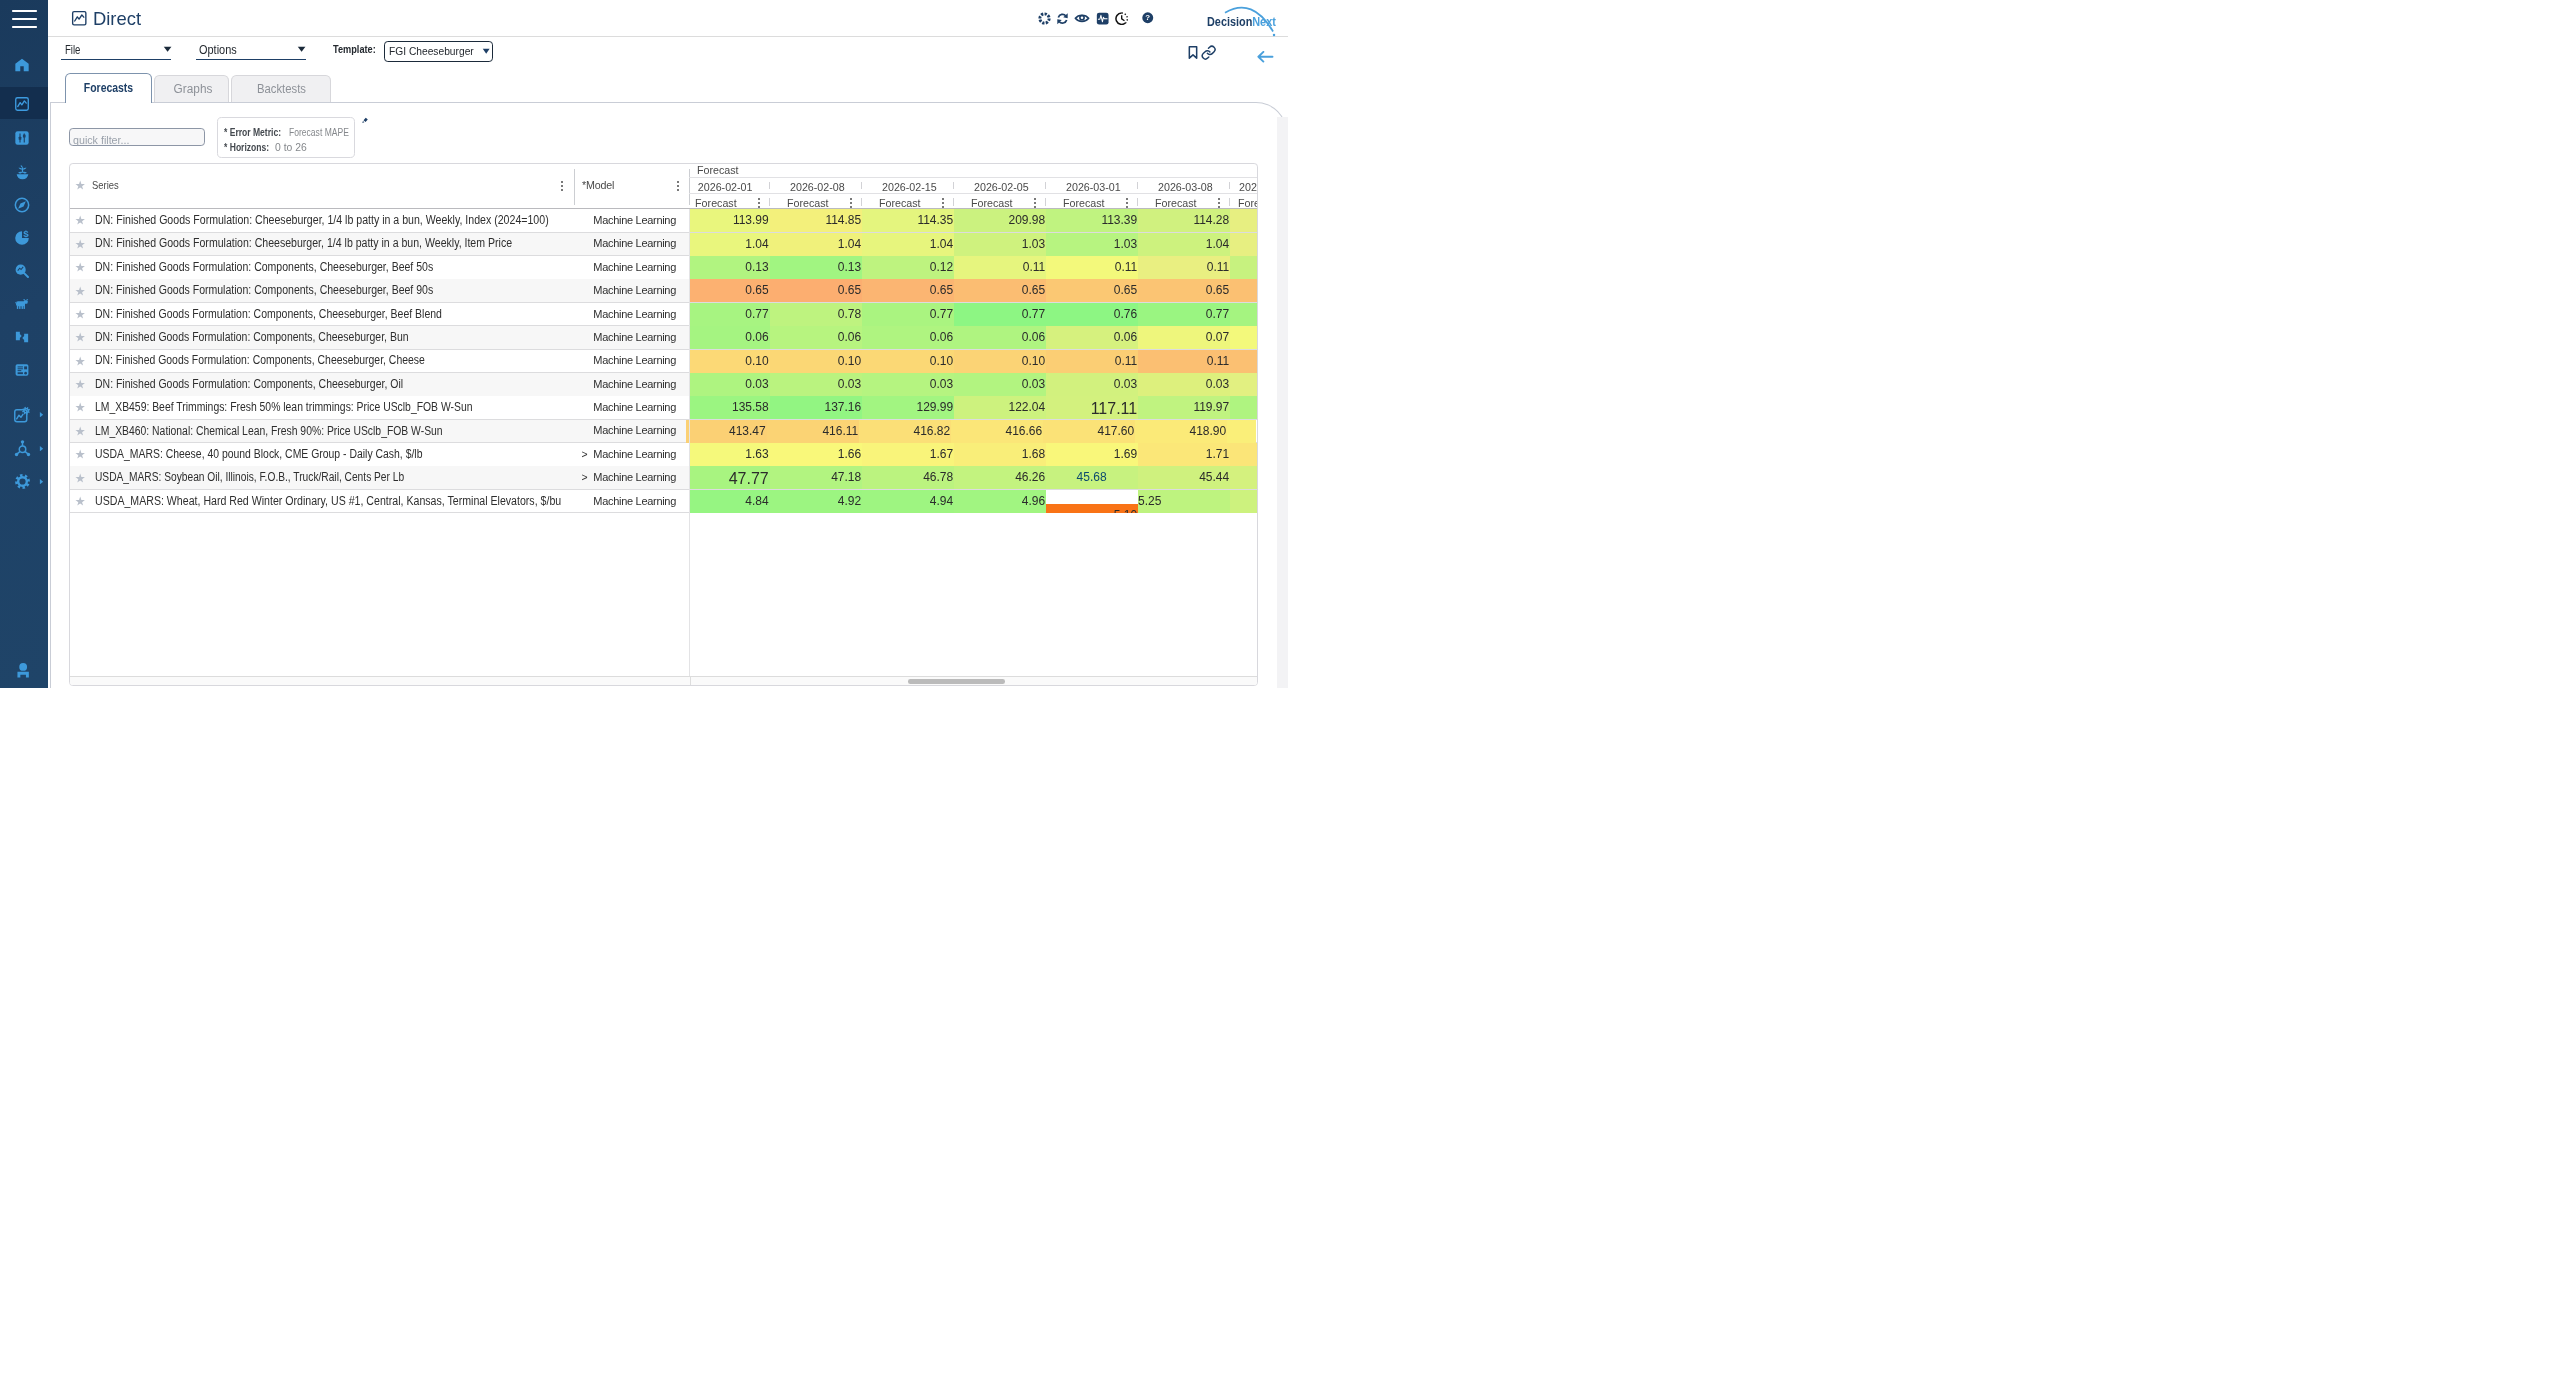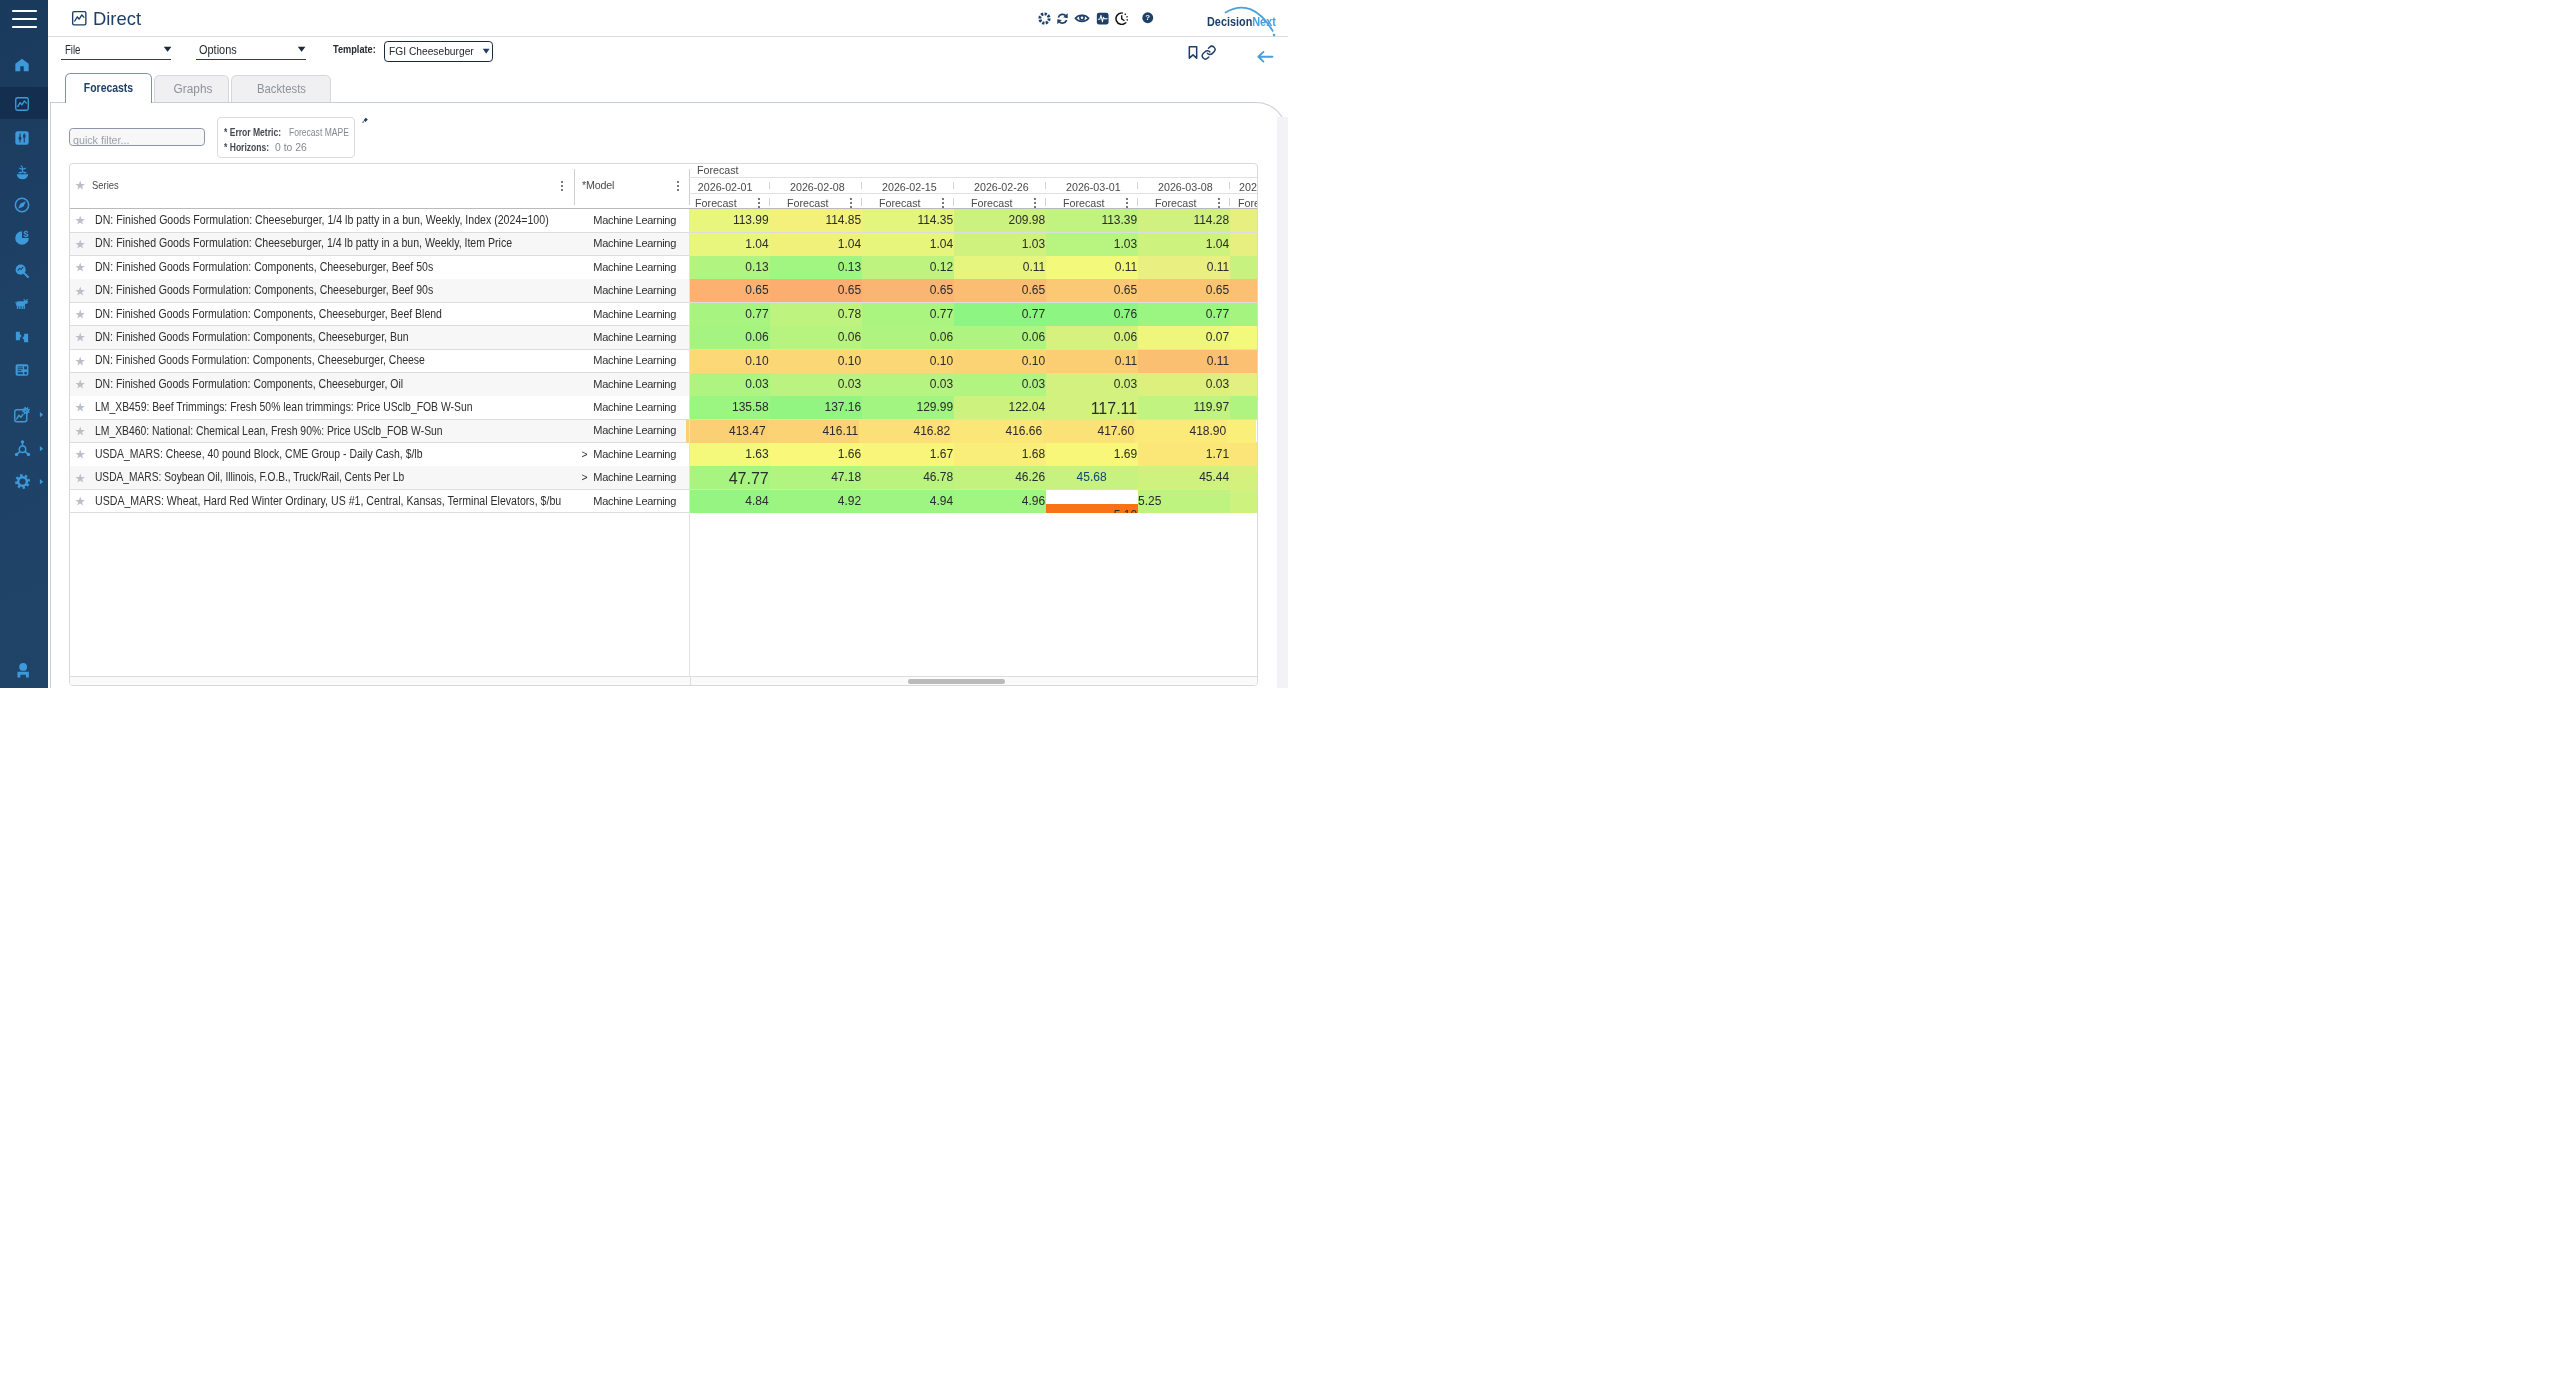--- a/index.html
+++ b/index.html
@@ -215,21 +215,21 @@
         <div style="position:absolute;left:161px;top:42px;width:2.4px;height:2.4px;border-radius:50%;background:#4d4d4d"></div>
 <div class="abs nowrap" style="left:80px;top:18px;width:1.2px;height:7px;background:#d2d2d6"></div>
 <div class="abs nowrap" style="left:80px;top:34px;width:1.2px;height:7.7px;background:#d2d2d6"></div>
 <div class="abs nowrap" style="left:193px;top:16.5px;font-size:10.7px;color:#4a4a4a">2026-02-15</div>
 <div class="abs nowrap" style="left:190px;top:33px;font-size:10.7px;color:#4a4a4a">Forecast</div>
 <div style="position:absolute;left:253px;top:34px;width:2.4px;height:2.4px;border-radius:50%;background:#4d4d4d"></div>
         <div style="position:absolute;left:253px;top:38px;width:2.4px;height:2.4px;border-radius:50%;background:#4d4d4d"></div>
         <div style="position:absolute;left:253px;top:42px;width:2.4px;height:2.4px;border-radius:50%;background:#4d4d4d"></div>
 <div class="abs nowrap" style="left:172px;top:18px;width:1.2px;height:7px;background:#d2d2d6"></div>
 <div class="abs nowrap" style="left:172px;top:34px;width:1.2px;height:7.7px;background:#d2d2d6"></div>
-<div class="abs nowrap" style="left:285px;top:16.5px;font-size:10.7px;color:#4a4a4a">2026-02-26</div>
+<div class="abs nowrap" style="left:285px;top:16.5px;font-size:10.7px;color:#4a4a4a">2026-02-05</div>
 <div class="abs nowrap" style="left:282px;top:33px;font-size:10.7px;color:#4a4a4a">Forecast</div>
 <div style="position:absolute;left:345px;top:34px;width:2.4px;height:2.4px;border-radius:50%;background:#4d4d4d"></div>
         <div style="position:absolute;left:345px;top:38px;width:2.4px;height:2.4px;border-radius:50%;background:#4d4d4d"></div>
         <div style="position:absolute;left:345px;top:42px;width:2.4px;height:2.4px;border-radius:50%;background:#4d4d4d"></div>
 <div class="abs nowrap" style="left:264px;top:18px;width:1.2px;height:7px;background:#d2d2d6"></div>
 <div class="abs nowrap" style="left:264px;top:34px;width:1.2px;height:7.7px;background:#d2d2d6"></div>
 <div class="abs nowrap" style="left:377px;top:16.5px;font-size:10.7px;color:#4a4a4a">2026-03-01</div>
 <div class="abs nowrap" style="left:374px;top:33px;font-size:10.7px;color:#4a4a4a">Forecast</div>
 <div style="position:absolute;left:437px;top:34px;width:2.4px;height:2.4px;border-radius:50%;background:#4d4d4d"></div>
         <div style="position:absolute;left:437px;top:38px;width:2.4px;height:2.4px;border-radius:50%;background:#4d4d4d"></div>

